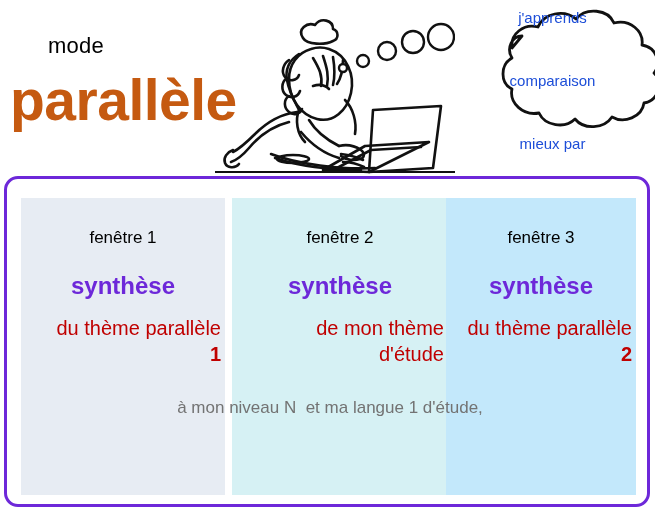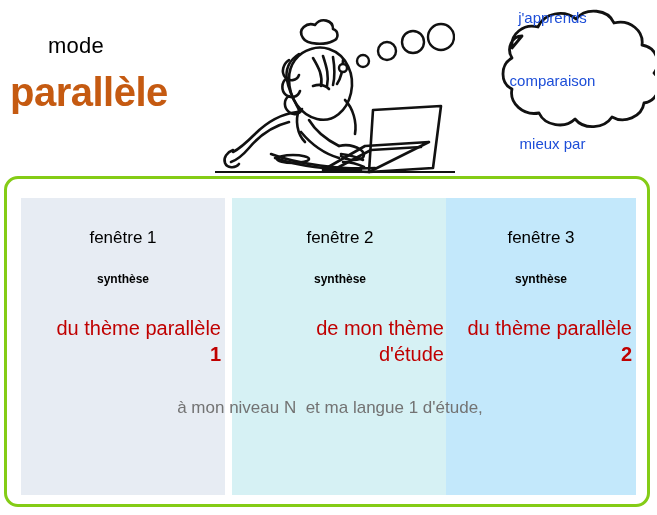--- a/index.html
+++ b/index.html
@@ -14,56 +14,56 @@
 
   
   .hdr-mode{
     position:absolute;left:12px;top:35px;
     font-size:22px;color:#000000;line-height:1;
     letter-spacing:.2px;
     margin-left:36px;
   }
   .hdr-title{
     position:absolute;left:10px;top:72px;
-    font-size:40px;font-weight:bold;color:#c55a11;
+    font-size:57px;font-weight:bold;color:#c55a11;
     line-height:1;letter-spacing:-.5px;
   }
 
   
   .illus{position:absolute;left:215px;top:2px;width:240px;height:172px;}
   .bubble-wrap{position:absolute;left:450px;top:4px;width:205px;height:150px;}
   .bubble-text{
     position:absolute;left:0;top:0;width:205px;height:150px;
     display:flex;flex-direction:column;align-items:center;justify-content:center;
     font-size:15px;color:#1d4ed8;line-height:1.45;text-align:center;
     padding-top:4px;box-sizing:border-box;gap:41px;
   }
 
   
   .panel{
     position:absolute;left:4px;top:176px;width:646px;height:331px;
-    border:3px solid #84cc16;border-radius:14px;
+    border:3px solid #6d28d9;border-radius:14px;
     background:#ffffff;box-sizing:border-box;
   }
   .cols{position:absolute;left:0;top:0;width:646px;height:331px;}
   .col{
     position:absolute;top:19px;height:297px;
     box-sizing:border-box;
   }
   .col1{left:14px;width:204px;background:#e7ecf3;}
   .col2{left:225px;width:216px;background:#d6f1f4;text-decoration:underline;}
   .col3{left:439px;width:190px;background:#c3e8fb;}
 
   .col-head{
     position:absolute;left:0;right:0;top:30px;
     text-align:center;font-size:17px;color:#000;
   }
   .col-synth{
     position:absolute;left:0;right:0;top:74px;
-    text-align:center;font-size:12px;font-weight:bold;color:#000000;
+    text-align:center;font-size:24px;font-weight:bold;color:#6d28d9;
   }
   .col-sub{
     position:absolute;left:0;right:0;top:117px;
     text-align:right;font-size:20px;color:#c00000;line-height:1.3;
     padding:0 4px;box-sizing:border-box;
   }
   .col-sub b{font-weight:bold;}
 
   
   .footer{

